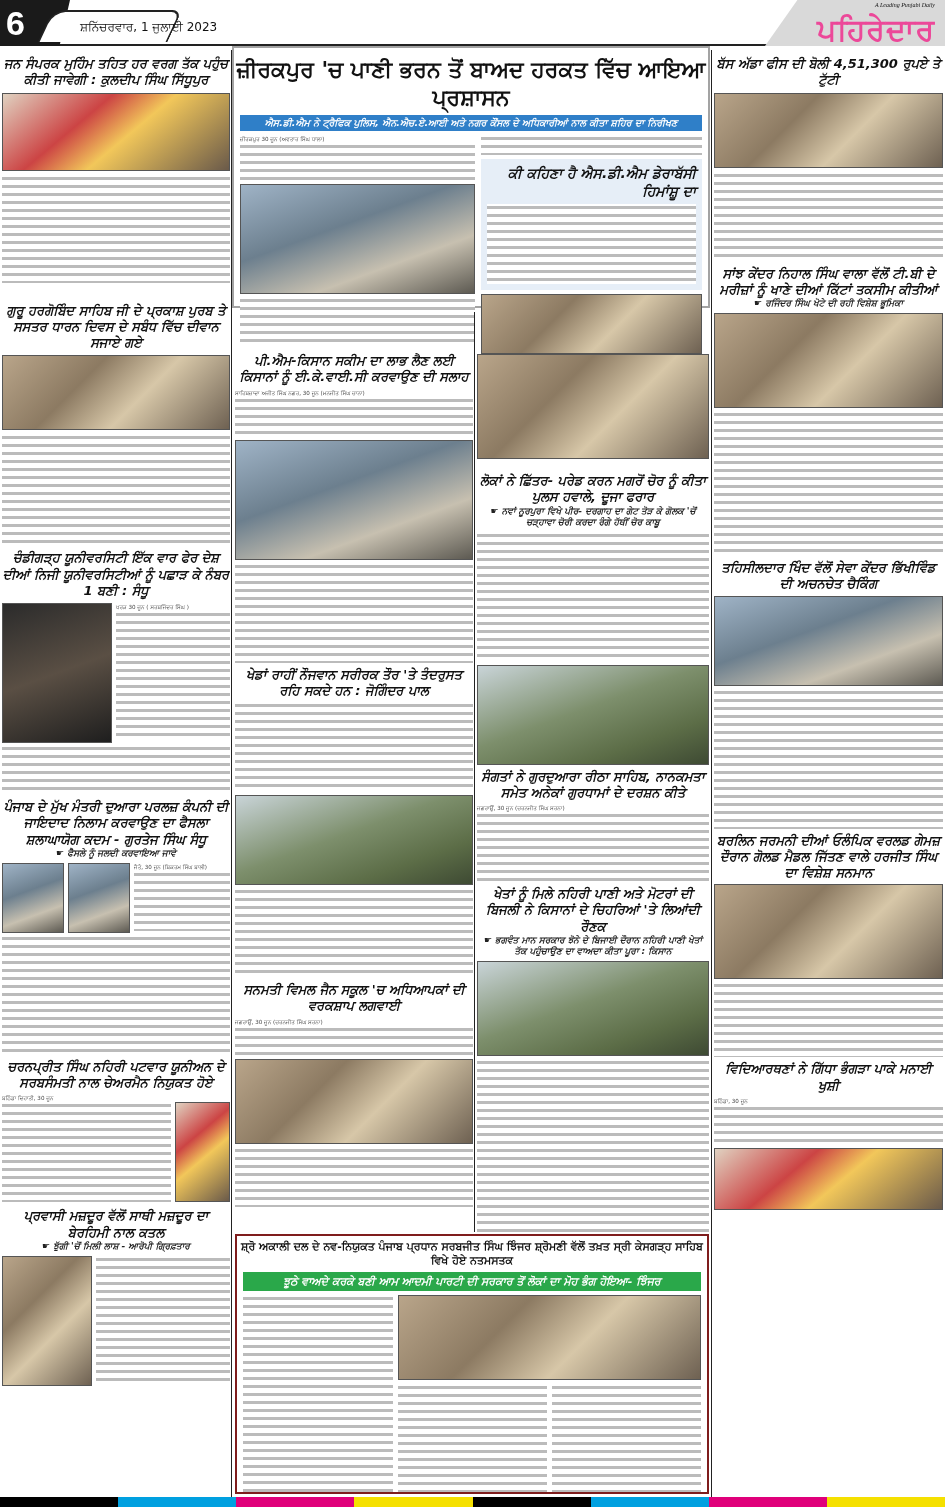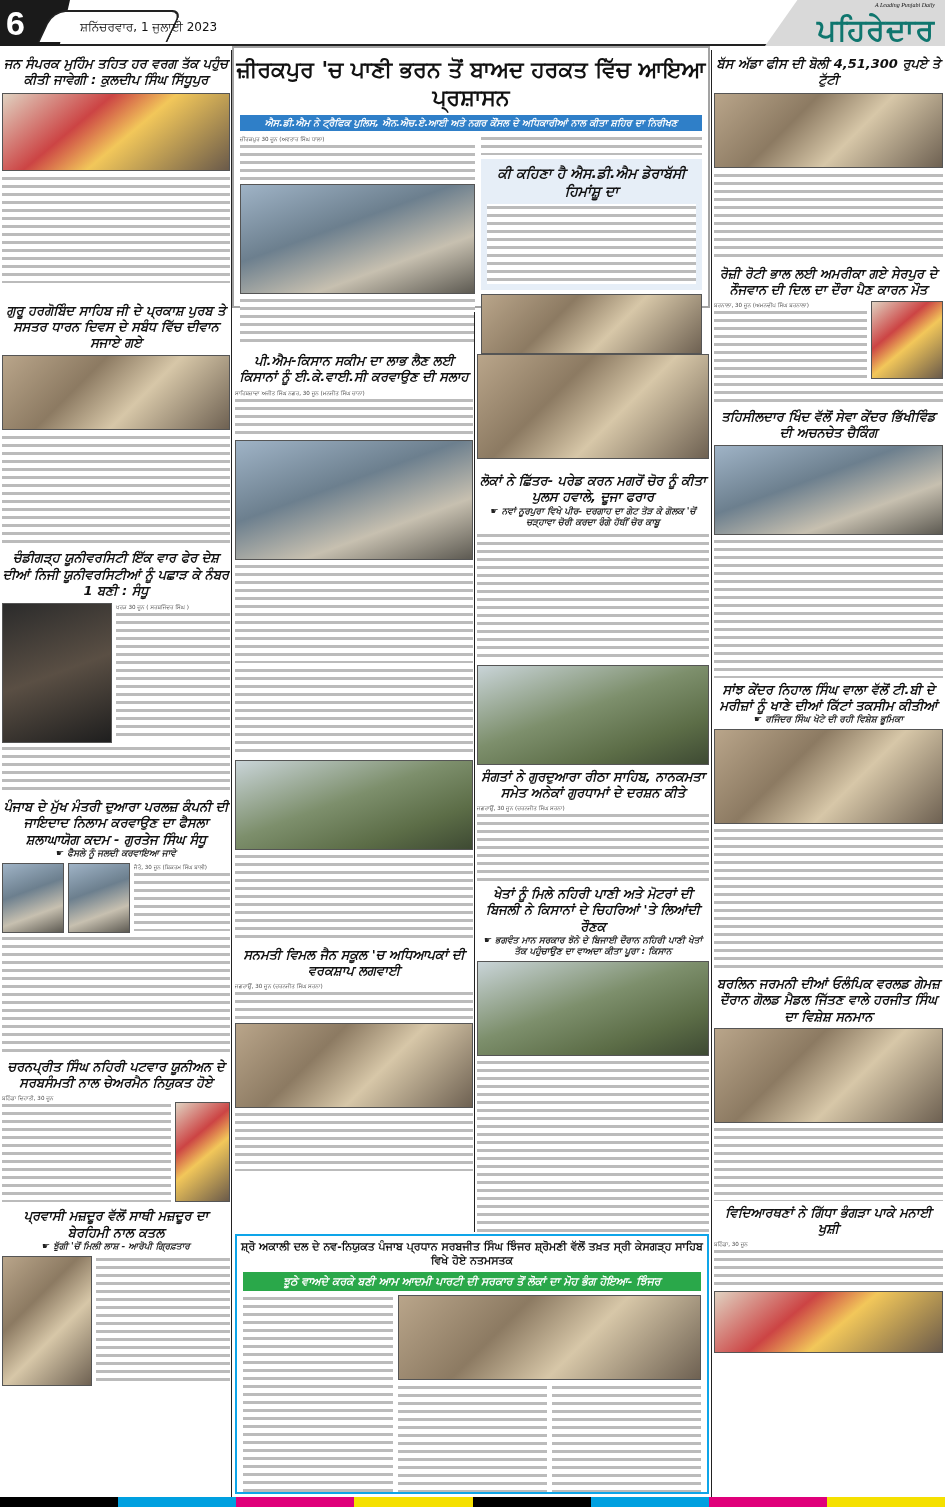--- a/index.html
+++ b/index.html
@@ -2,21 +2,21 @@
 <html><head>
 <meta charset="utf-8">
 <style>
   * { box-sizing: border-box; margin: 0; padding: 0; }
   body { width: 945px; height: 1507px; background: #fff; font-family: "DejaVu Sans", sans-serif; color: #111; position: relative; overflow: hidden; }
   .masthead { position: absolute; left: 0; top: 0; width: 945px; height: 46px; border-bottom: 2px solid #222; }
   .page-num { position: absolute; left: 0; top: 0; width: 70px; height: 46px; background: #1a1a1a; color: #fff; font: bold 34px "Liberation Sans", sans-serif; padding-left: 6px; line-height: 46px; clip-path: polygon(0 0, 100% 0, 85% 100%, 0 100%); }
   .date-tab { position: absolute; left: 45px; top: 10px; width: 130px; height: 32px; background: #fff; border: 2px solid #222; border-bottom: none; border-radius: 14px 10px 0 0; transform: skewX(-25deg); }
   .date-text { position: absolute; left: 80px; top: 20px; font: 12px "DejaVu Sans", sans-serif; }
   .brand-bg { position: absolute; right: 0; top: 0; width: 180px; height: 46px; background: #d9d9d9; clip-path: polygon(18% 0, 100% 0, 100% 100%, 0 100%); }
-  .brand { position: absolute; right: 10px; top: 4px; font: bold 30px "DejaVu Serif", serif; color: #0f766e; letter-spacing: 1px; }
+  .brand { position: absolute; right: 10px; top: 4px; font: bold 30px "DejaVu Serif", serif; color: #ec4899; letter-spacing: 1px; }
   .tagline { position: absolute; right: 10px; top: 2px; font: italic 6px "Liberation Serif", serif; }
 
   .col { position: absolute; overflow: hidden; }
   .hl { font-weight: bold; text-align: center; font-style: italic; line-height: 1.25; color: #111; }
   .hl-md { font-size: 13px; }
   .sub { font-size: 9px; font-weight: bold; font-style: italic; text-align: center; color: #222; }
   .text { font-size: 5.6px; line-height: 8px; color: #444; text-align: justify; }
   .photo { background: linear-gradient(135deg, #b9a58a 0%, #8c7a62 35%, #d7c7a8 60%, #6e6152 100%); border: 1px solid #555; }
   .photo.blue { background: linear-gradient(160deg, #9fb3c6 0%, #6c7f8e 40%, #c7c0b0 70%, #5d5a52 100%); }
   .photo.green { background: linear-gradient(160deg, #c9d4d8 0%, #7d8f6c 45%, #5c6d47 75%, #3e4a33 100%); }
@@ -104,37 +104,38 @@
   <div style="display:flex; gap:6px; padding:0 6px;">
     <div style="width:235px;">
       <div class="text">ਜ਼ੀਰਕਪੁਰ 30 ਜੂਨ (ਅਵਤਾਰ ਸਿੰਘ ਧਾਲਾ)</div>
       <div class="textlines" style="height:38px;"></div>
       <div class="photo blue" style="height:110px; margin-top:3px;"></div>
       <div class="textlines" style="height:45px; margin-top:3px;"></div>
     </div>
     <div style="flex:1;">
       <div class="textlines" style="height:20px;"></div>
       <div class="quote-box" style="margin-top:4px;">
-        <div class="hl" style="font-size:14px; text-align:center;">ਕੀ ਕਹਿਣਾ ਹੈ ਐਸ.ਡੀ.ਐਮ ਡੇਰਾਬੱਸੀ ਹਿਮਾਂਸ਼ੂ ਦਾ</div>
+        <div class="hl" style="font-size:14px; text-align:right;">ਕੀ ਕਹਿਣਾ ਹੈ ਐਸ.ਡੀ.ਐਮ ਡੇਰਾਬੱਸੀ ਹਿਮਾਂਸ਼ੂ ਦਾ</div>
         <div class="textlines" style="height:80px; margin-top:4px; background-color:#e6eef7;"></div>
       </div>
       <div class="photo" style="height:60px; margin-top:4px;"></div>
     </div>
   </div>
 </div>
 
 <div class="col" style="left:235px; top:309px; width:238px; height:920px;">
   <div>
     <div class="hl hl-md" style="margin-top:44px;">ਪੀ.ਐਮ-ਕਿਸਾਨ ਸਕੀਮ ਦਾ ਲਾਭ ਲੈਣ ਲਈ ਕਿਸਾਨਾਂ ਨੂੰ ਈ.ਕੇ.ਵਾਈ.ਸੀ ਕਰਵਾਉਣ ਦੀ ਸਲਾਹ</div>
     <div class="text" style="margin-top:3px;">ਸਾਹਿਬਜ਼ਾਦਾ ਅਜੀਤ ਸਿੰਘ ਨਗਰ, 30 ਜੂਨ (ਮਨਜੀਤ ਸਿੰਘ ਚਾਨਾ)</div>
     <div class="textlines" style="height:40px;"></div>
     <div class="photo blue" style="height:120px; margin-top:3px;"></div>
     <div class="textlines" style="height:100px; margin-top:3px;"></div>
   </div>
   <div style="margin-top:4px;">
+    <div class="hl hl-md">ਖੇਡਾਂ ਰਾਹੀਂ ਨੌਜਵਾਨ ਸਰੀਰਕ ਤੌਰ 'ਤੇ ਤੰਦਰੁਸਤ ਰਹਿ ਸਕਦੇ ਹਨ : ਜੋਗਿੰਦਰ ਪਾਲ</div>
     <div class="textlines" style="height:90px; margin-top:3px;"></div>
     <div class="photo green" style="height:90px; margin-top:3px;"></div>
     <div class="textlines" style="height:90px; margin-top:3px;"></div>
   </div>
   <div style="margin-top:4px;">
     <div class="hl hl-md">ਸਨਮਤੀ ਵਿਮਲ ਜੈਨ ਸਕੂਲ 'ਚ ਅਧਿਆਪਕਾਂ ਦੀ ਵਰਕਸ਼ਾਪ ਲਗਵਾਈ</div>
     <div class="text" style="margin-top:3px;">ਜਗਰਾਉਂ, 30 ਜੂਨ (ਚਰਨਜੀਤ ਸਿੰਘ ਸਰਨਾ)</div>
     <div class="textlines" style="height:30px;"></div>
     <div class="photo" style="height:85px; margin-top:3px;"></div>
     <div class="textlines" style="height:60px; margin-top:3px;"></div>
@@ -166,55 +167,44 @@
 
 <div class="divider" style="left:711px; top:50px; width:1px; height:1447px;"></div>
 
 <div class="col" style="left:714px; top:50px; width:229px; height:1447px;">
   <div>
     <div class="hl hl-md" style="margin-top:6px;">ਬੱਸ ਅੱਡਾ ਫੀਸ ਦੀ ਬੋਲੀ 4,51,300 ਰੁਪਏ ਤੇ ਟੁੱਟੀ</div>
     <div class="photo" style="height:75px; margin-top:4px;"></div>
     <div class="textlines" style="height:90px; margin-top:4px;"></div>
   </div>
   <div style="margin-top:4px;">
-    <div class="hl hl-md">ਰੋਜ਼ੀ ਰੋਟੀ ਭਾਲ ਲਈ ਅਮਰੀਕਾ ਗਏ ਸੇਰਪੁਰ ਦੇ ਨੌਜਵਾਨ ਦੀ ਦਿਲ ਦਾ ਦੌਰਾ ਪੈਣ ਕਾਰਨ ਮੌਤ</div>
-    <div style="display:flex; gap:4px; margin-top:3px;">
-      <div style="flex:1;">
-        <div class="text">ਬਰਨਾਲਾ, 30 ਜੂਨ (ਅਮਨਦੀਪ ਸਿੰਘ ਬਰਨਾਲਾ)</div>
-        <div class="textlines" style="height:70px;"></div>
-      </div>
-      <div class="photo red" style="width:72px; height:78px;"></div>
-    </div>
-    <div class="textlines" style="height:24px; margin-top:2px;"></div>
-  </div>
-  <div style="margin-top:4px;">
-    <div class="hl hl-md">ਤਹਿਸੀਲਦਾਰ ਖਿੰਦ ਵੱਲੋਂ ਸੇਵਾ ਕੇਂਦਰ ਭਿੱਖੀਵਿੰਡ ਦੀ ਅਚਨਚੇਤ ਚੈਕਿੰਗ</div>
-    <div class="photo blue" style="height:90px; margin-top:3px;"></div>
-    <div class="textlines" style="height:140px; margin-top:3px;"></div>
-  </div>
-  <div style="margin-top:4px;">
     <div class="hl hl-md">ਸਾਂਝ ਕੇਂਦਰ ਨਿਹਾਲ ਸਿੰਘ ਵਾਲਾ ਵੱਲੋਂ ਟੀ.ਬੀ ਦੇ ਮਰੀਜ਼ਾਂ ਨੂੰ ਖਾਣੇ ਦੀਆਂ ਕਿੱਟਾਂ ਤਕਸੀਮ ਕੀਤੀਆਂ</div>
     <div class="sub"><span>☛ </span><span>ਰਜਿੰਦਰ ਸਿੰਘ ਖੋਟੇ ਦੀ ਰਹੀ ਵਿਸ਼ੇਸ਼ ਭੂਮਿਕਾ</span></div>
     <div class="photo" style="height:95px; margin-top:4px;"></div>
     <div class="textlines" style="height:145px; margin-top:3px;"></div>
   </div>
   <div style="margin-top:4px;">
+    <div class="hl hl-md">ਤਹਿਸੀਲਦਾਰ ਖਿੰਦ ਵੱਲੋਂ ਸੇਵਾ ਕੇਂਦਰ ਭਿੱਖੀਵਿੰਡ ਦੀ ਅਚਨਚੇਤ ਚੈਕਿੰਗ</div>
+    <div class="photo blue" style="height:90px; margin-top:3px;"></div>
+    <div class="textlines" style="height:140px; margin-top:3px;"></div>
+  </div>
+  <div style="margin-top:4px;">
     <div class="hl hl-md">ਬਰਲਿਨ ਜਰਮਨੀ ਦੀਆਂ ਓਲੰਪਿਕ ਵਰਲਡ ਗੇਮਜ਼ ਦੌਰਾਨ ਗੋਲਡ ਮੈਡਲ ਜਿੱਤਣ ਵਾਲੇ ਹਰਜੀਤ ਸਿੰਘ ਦਾ ਵਿਸ਼ੇਸ਼ ਸਨਮਾਨ</div>
     <div class="photo" style="height:95px; margin-top:3px;"></div>
     <div class="textlines" style="height:75px; margin-top:3px;"></div>
   </div>
   <div style="margin-top:4px;">
     <div class="hl hl-md">ਵਿਦਿਆਰਥਣਾਂ ਨੇ ਗਿੱਧਾ ਭੰਗੜਾ ਪਾਕੇ ਮਨਾਈ ਖੁਸ਼ੀ</div>
     <div class="text" style="margin-top:3px;">ਬਠਿੰਡਾ, 30 ਜੂਨ</div>
     <div class="textlines" style="height:40px;"></div>
     <div class="photo red" style="height:62px; margin-top:3px;"></div>
   </div>
 </div>
 
-<div class="col" style="left:235px; top:1234px; width:474px; height:260px; border:2px solid #0ea5e9;">
+<div class="col" style="left:235px; top:1234px; width:474px; height:260px; border:2px solid #7f1d1d;">
   <div class="hl" style="font-size:11px; font-style:normal; margin-top:4px; padding:0 4px;">ਸ਼੍ਰੋ ਅਕਾਲੀ ਦਲ ਦੇ ਨਵ-ਨਿਯੁਕਤ ਪੰਜਾਬ ਪ੍ਰਧਾਨ ਸਰਬਜੀਤ ਸਿੰਘ ਝਿੰਜਰ ਸ਼੍ਰੋਮਣੀ ਵੱਲੋਂ ਤਖ਼ਤ ਸ੍ਰੀ ਕੇਸਗੜ੍ਹ ਸਾਹਿਬ ਵਿਖੇ ਹੋਏ ਨਤਮਸਤਕ</div>
   <div class="banner-green" style="margin:4px 6px;">ਝੂਠੇ ਵਾਅਦੇ ਕਰਕੇ ਬਣੀ ਆਮ ਆਦਮੀ ਪਾਰਟੀ ਦੀ ਸਰਕਾਰ ਤੋਂ ਲੋਕਾਂ ਦਾ ਮੋਹ ਭੰਗ ਹੋਇਆ- ਝਿੰਜਰ</div>
   <div style="display:flex; gap:5px; padding:0 6px;">
     <div class="textlines" style="width:150px; height:200px;"></div>
     <div style="flex:1;">
       <div class="photo" style="height:85px;"></div>
       <div style="display:flex; gap:5px; margin-top:4px;">
         <div class="textlines" style="flex:1; height:110px;"></div>
         <div class="textlines" style="flex:1; height:110px;"></div>
       </div>

